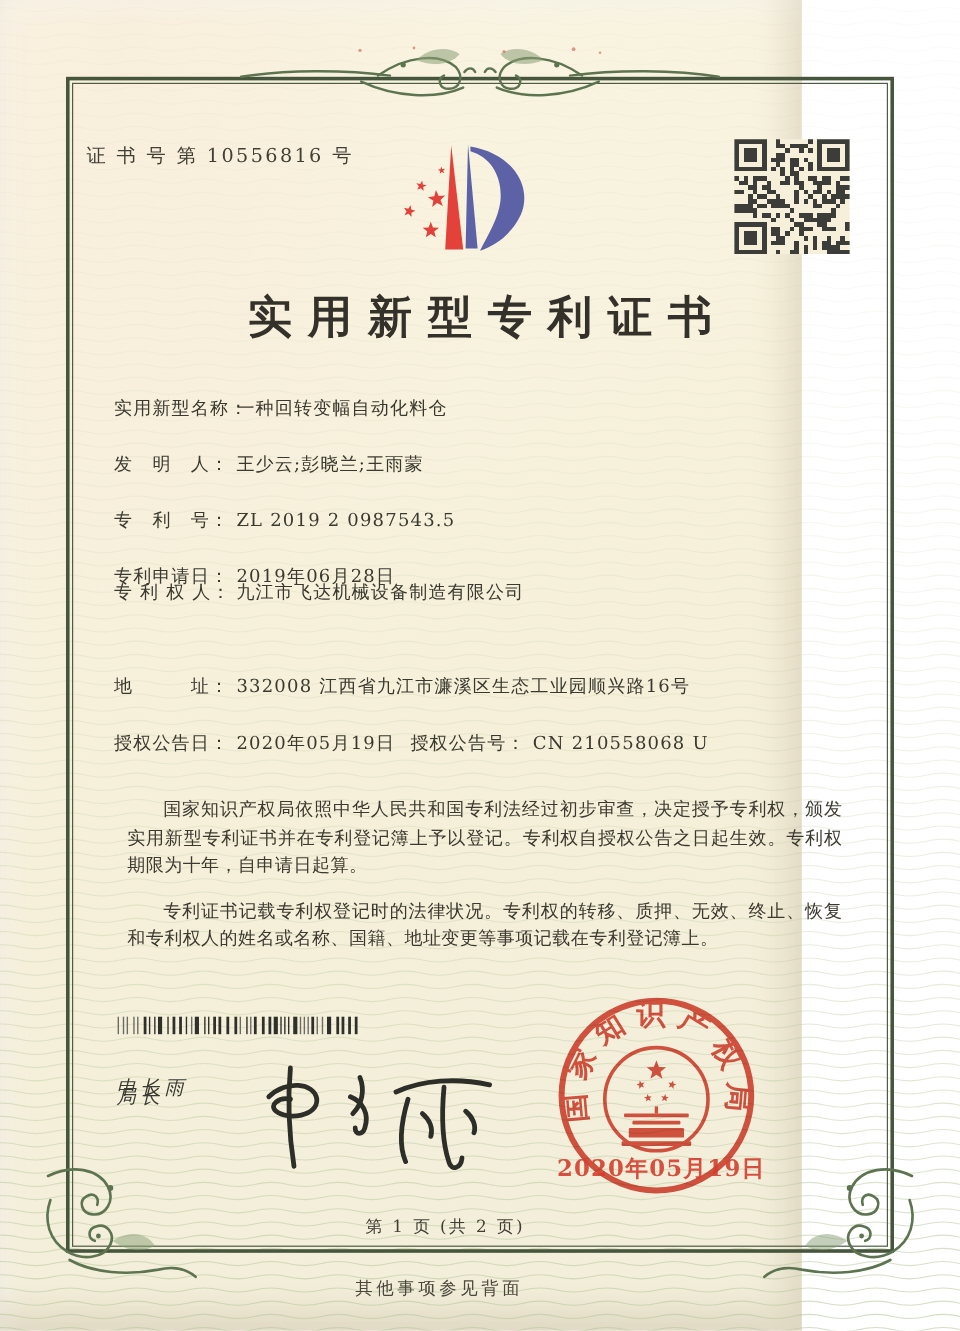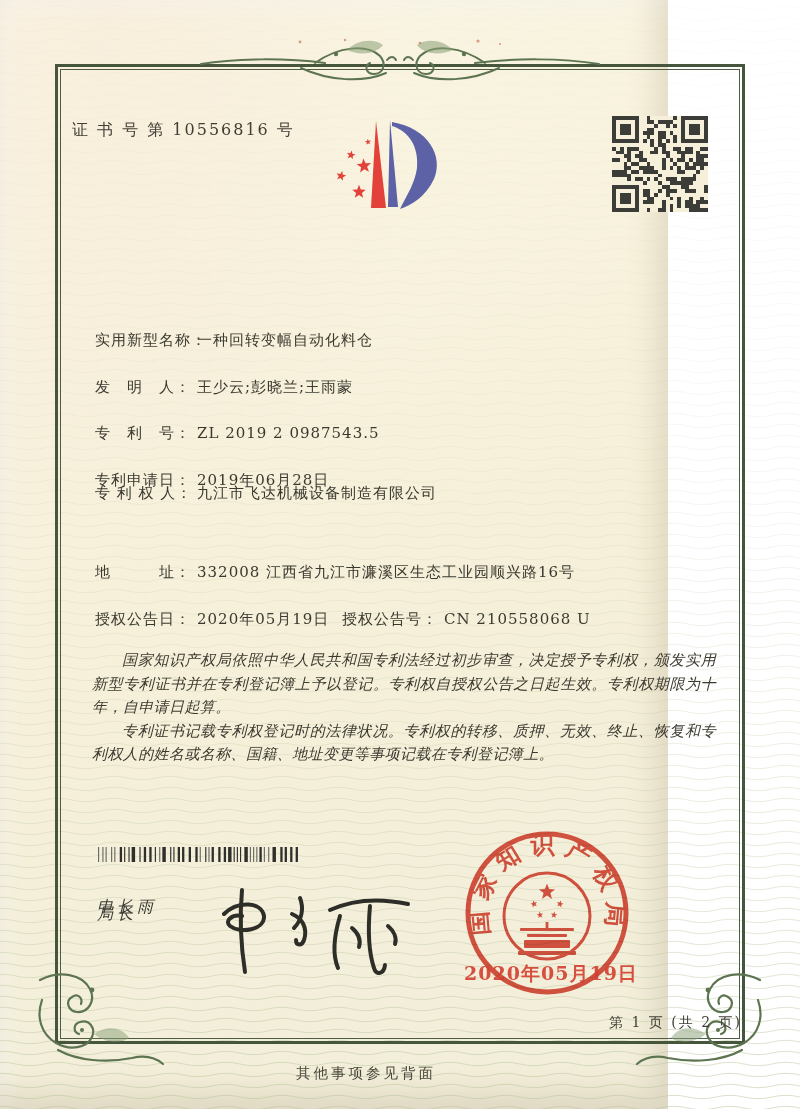--- a/index.html
+++ b/index.html
@@ -22,26 +22,26 @@
   .certno{left:72px;top:120px;font-size:16px;letter-spacing:2px;color:#403e35;}
   .title{left:0;top:240px;width:800px;text-align:center;font-size:37px;font-weight:bold;
          letter-spacing:13px;color:#34312a;text-indent:13px;}
   .row{position:absolute;left:95px;display:flex;font-size:15px;color:#3a392f;
        letter-spacing:1px;white-space:nowrap;}
   .lbl{width:102px;flex:none;}
   .val{margin-left:0px;}
   .grant2{position:absolute;left:247px;display:flex;white-space:nowrap;}
   .paras{left:92px;top:649px;width:624px;font-size:15px;line-height:23.6px;
          color:#3c3a30;text-align:justify;letter-spacing:0.4px;}
-  .paras p{margin:0;text-indent:2em;font-style:italic;}
+  .paras p{margin:14px;text-indent:2em;}
   .director{left:97px;font-family:"DejaVu Sans","Liberation Sans",sans-serif;
             font-size:16px;letter-spacing:4px;color:#3a3a33;font-weight:500;font-style:italic;}
   .sealdate{left:460px;top:961px;width:182px;text-align:center;font-size:19px;
             color:#d43e2e;letter-spacing:1px;font-weight:bold;opacity:.9;}
-  .pageno{left:0;top:1014px;width:742px;text-align:right;font-size:14px;
+  .pageno{left:0;top:1014px;width:742px;text-align:center;font-size:14px;
           letter-spacing:2px;color:#403e34;}
   .backnote{left:0;top:1064px;width:732px;text-align:center;font-size:14.5px;
             letter-spacing:3px;color:#4a473c;}
 </style>
 </head>
 <body>
 
 <div class="page">
 
   <svg id="waves" width="800" height="1109">
@@ -399,20 +399,21 @@
       <rect x="12" y="24" width="1" height="1" fill="#3c3c38"></rect>
       <rect x="13" y="24" width="1" height="1" fill="#3c3c38"></rect>
       <rect x="15" y="24" width="1" height="1" fill="#3c3c38"></rect>
       <rect x="20" y="24" width="1" height="1" fill="#3c3c38"></rect>
       <rect x="21" y="24" width="1" height="1" fill="#3c3c38"></rect>
       <rect x="22" y="24" width="1" height="1" fill="#3c3c38"></rect>
       <rect x="23" y="24" width="1" height="1" fill="#3c3c38"></rect>
       <rect x="24" y="24" width="1" height="1" fill="#3c3c38"></rect>
     </svg>
 
+  <div class="abs title">实用新型专利证书</div>
 
   <div>
     <div class="row" style="top:331px">
       <span class="lbl">实用新型名称：</span>
       <span class="val">一种回转变幅自动化料仓</span>
     </div>
     <div class="row" style="top:378px">
       <span class="lbl">发　明　人：</span>
       <span class="val">王少云;彭晓兰;王雨蒙</span>
     </div>

